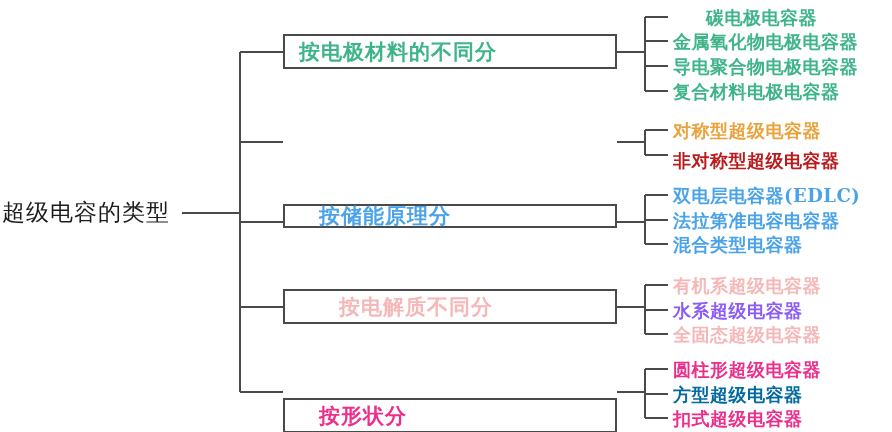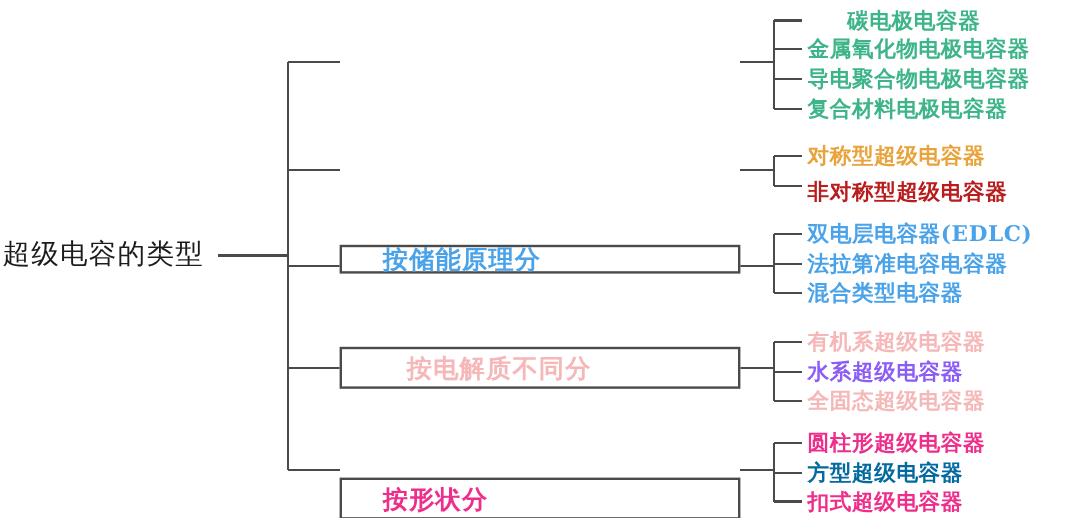--- a/index.html
+++ b/index.html
@@ -100,20 +100,23 @@
         <line x1="617" y1="391.5" x2="645" y2="391.5"></line>
         <line x1="645" y1="369" x2="645" y2="418"></line>
         <line x1="645" y1="369" x2="668" y2="369"></line>
         <line x1="645" y1="394" x2="668" y2="394"></line>
         <line x1="645" y1="418" x2="668" y2="418"></line>
       </g>
   </svg>
 
   <div class="root-label">超级电容的类型</div>
 
+  <div class="cat-box" style="left:283px; top:34px; width:334px; height:35px;">
+    <span class="cat-text" style="color:#3eb489;">按电极材料的不同分</span>
+  </div>
   <div class="leaf-text" style="left:673px; top:7px; color:#3eb489;margin-left:33px;">碳电极电容器</div>
   <div class="leaf-text" style="left:673px; top:31px; color:#3eb489;">金属氧化物电极电容器</div>
   <div class="leaf-text" style="left:673px; top:56px; color:#3eb489;">导电聚合物电极电容器</div>
   <div class="leaf-text" style="left:673px; top:81px; color:#3eb489;">复合材料电极电容器</div>
 
   <div class="leaf-text" style="left:673px; top:120px; color:#e8a33d;text-align:right;">对称型超级电容器</div>
   <div class="leaf-text" style="left:673px; top:150px; color:#b91c1c;">非对称型超级电容器</div>
 
   <div class="cat-box" style="left:283px; top:204px; width:334px; height:24px;">
     <span class="cat-text" style="color:#4aa3e8; padding-left:34px;">按储能原理分</span>

